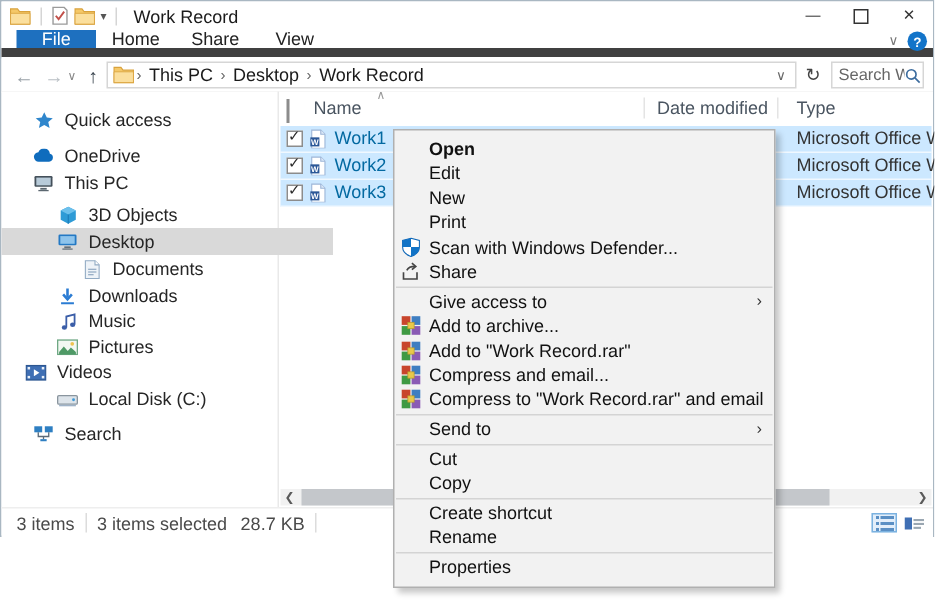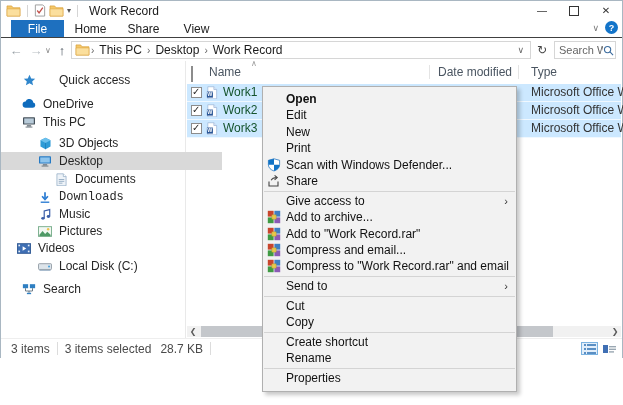--- a/index.html
+++ b/index.html
@@ -13,21 +13,21 @@
   .titlebar{position:absolute;left:0;top:0;width:100%;height:19px;background:#fff;display:flex;align-items:center;}
   .qat{display:flex;align-items:center;gap:3px;padding-left:5px;}
   .qat .sep{width:1px;height:12px;background:#d5d5d5;margin:0 3px;}
   .qat-chev{font-size:8px;color:#555;line-height:10px;}
   .win-title{margin-left:8px;color:#1a1a1a;font-size:12px;white-space:nowrap;}
   .caption-buttons{position:absolute;right:0;top:0;height:19px;display:flex;}
   .cap-btn{width:32px;height:19px;display:flex;align-items:center;justify-content:center;color:#333;font-size:10px;cursor:default;}
   .cap-box{width:8px;height:8px;border:1px solid #333;display:inline-block;}
 
   
-  .tabs{position:absolute;left:0;top:19px;width:100%;height:18px;background:#fff;border-bottom:1px solid #404040;display:flex;align-items:stretch;padding-left:10px;box-sizing:border-box;}
+  .tabs{position:absolute;left:0;top:19px;width:100%;height:18px;background:#fff;border-bottom:6px solid #404040;display:flex;align-items:stretch;padding-left:10px;box-sizing:border-box;}
   .tab{width:53px;display:flex;align-items:center;justify-content:center;color:#222;font-size:12px;}
   .tab.active{background:var(--accent);color:#fff;}
   .ribbon-right{position:absolute;right:4px;top:20px;display:flex;align-items:center;gap:6px;}
   .collapse-chev{color:#777;font-size:9px;}
   .help-btn{width:13px;height:13px;border-radius:50%;background:#1374c9;color:#fff;font-size:9px;font-weight:bold;display:flex;align-items:center;justify-content:center;}
 
   
   .addrrow{position:absolute;left:0;top:38px;width:100%;height:22px;background:#fff;border-bottom:1px solid #d9d9d9;}
   .navbtn{position:absolute;top:0;height:22px;display:flex;align-items:center;justify-content:center;font-size:13px;}
   .addrbox{position:absolute;left:70px;top:2px;width:460px;height:18px;border:1px solid #d6d6d6;background:#fff;display:flex;align-items:center;padding-left:3px;box-sizing:border-box;}
@@ -52,21 +52,21 @@
   .cols{position:absolute;left:0;top:2px;height:18px;width:100%;color:#4a5561;}
   .hdr-check{position:absolute;left:4px;top:4px;}
   .col-label{position:absolute;top:2px;font-size:12px;}
   .sort-caret{position:absolute;left:64px;top:-4px;font-size:8px;color:#999;}
   .col-sep{position:absolute;top:2px;width:1px;height:14px;background:#e4e4e4;}
 
   .rows{position:absolute;left:0;top:23px;width:100%;}
   .frow{position:relative;width:434px;height:17px;background:var(--rowsel);border-bottom:1px solid rgba(255,255,255,.7);}
   .frow .cb{position:absolute;left:4px;top:3px;}
   .frow .ficon{position:absolute;left:19px;top:2px;}
-  .frow .fname{position:absolute;left:36px;top:1px;color:#14532d;}
+  .frow .fname{position:absolute;left:36px;top:1px;color:#0369a1;}
   .frow .ftype{position:absolute;left:344px;top:1px;color:#333;white-space:nowrap;}
 
   .cb{width:11px;height:11px;background:#fff;border:1px solid #8c8c8c;box-sizing:border-box;position:relative;}
   .cb.checked:after{content:"✓";position:absolute;left:0px;top:-2px;font-size:10px;color:#2b2b2b;}
 
   
   .hscroll{position:absolute;left:186px;top:325px;right:1px;height:11px;background:#f1f1f1;}
   .hs-arrow{position:absolute;top:0;width:12px;height:11px;display:flex;align-items:center;justify-content:center;color:#5a5a5a;font-size:8px;}
   .hs-thumb{position:absolute;left:14px;top:0;width:352px;height:11px;background:#c4c7cb;}
 
@@ -183,21 +183,21 @@
             <svg width="11" height="11" viewBox="0 0 12 12" fill="none" stroke="#3c6c9e" stroke-width="1.2">
               <circle cx="5" cy="5" r="3.4"></circle>
               <path d="M7.6 7.6L11 11"></path>
             </svg>
           </span>
       </div>
     </div>
 
     <div class="main">
       <div class="sidebar" id="sidebar">
-          <div class="side-item" style="top: 10px; padding-left: 20px; gap: 16px;">
+          <div class="side-item" style="top: 10px; padding-left: 20px;">
             <span class="sicon">
               <svg width="13" height="13" viewBox="0 0 16 16">
                 <path d="M8 1l2.1 4.4 4.9.5-3.7 3.2 1.1 4.8L8 11.4l-4.4 2.5 1.1-4.8L1 5.9l4.9-.5z" fill="#2f86cc"></path>
               </svg>
             </span>
             <span class="slabel">Quick access</span>
           </div>
           <div class="side-item" style="top: 34px; padding-left: 20px;">
             <span class="sicon">
               <svg width="15" height="10" viewBox="0 0 20 12">
@@ -241,21 +241,21 @@
           <div class="side-item" style="top: 109px; padding-left: 52px;">
             <span class="sicon">
               <svg width="11" height="13" viewBox="0 0 12 14">
                 <path d="M1 .8h7l3 3v10H1z" fill="#eef3f8" stroke="#92abc4" stroke-width=".8"></path>
                 <path d="M8 .8v3h3" fill="#fff" stroke="#92abc4" stroke-width=".8"></path>
                 <path d="M3 7h6M3 9h6M3 11h4" stroke="#7d99b6" stroke-width=".8"></path>
               </svg>
             </span>
             <span class="slabel">Documents</span>
           </div>
-          <div class="side-item" style="top: 127px; padding-left: 36px; font-family: Liberation Mono, monospace;">
+          <div class="side-item" style="top: 127px; padding-left: 36px;">
             <span class="sicon">
               <svg width="12" height="13" viewBox="0 0 14 14">
                 <path d="M7 1v7" stroke="#2b7cd3" stroke-width="2"></path>
                 <path d="M3.6 5.6L7 9.4l3.4-3.8" fill="none" stroke="#2b7cd3" stroke-width="2"></path>
                 <path d="M2 12.5h10" stroke="#2b7cd3" stroke-width="1.6"></path>
               </svg>
             </span>
             <span class="slabel">Downloads</span>
           </div>
           <div class="side-item" style="top: 144px; padding-left: 36px;">

